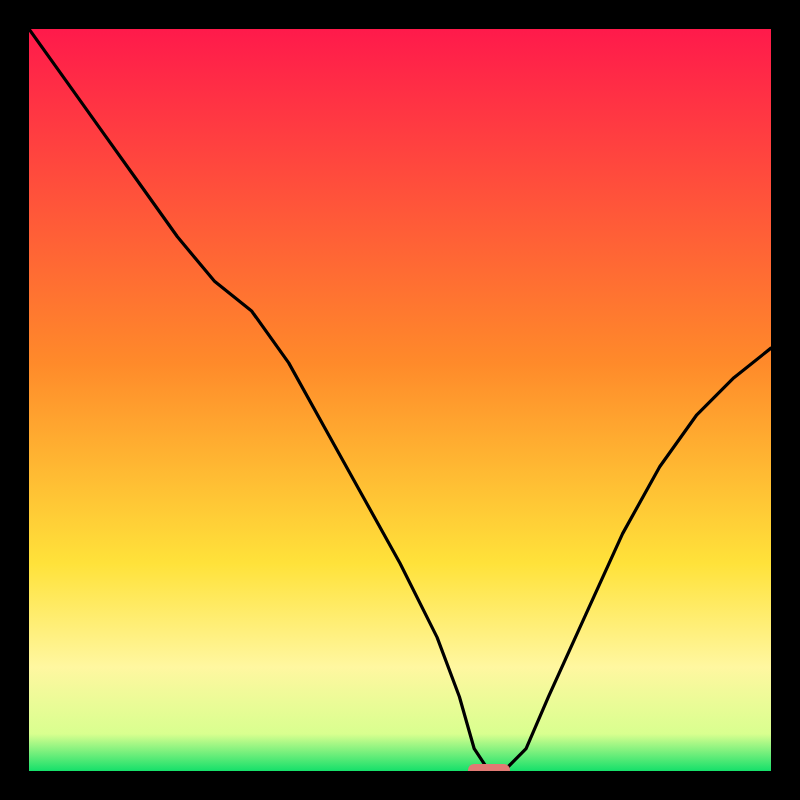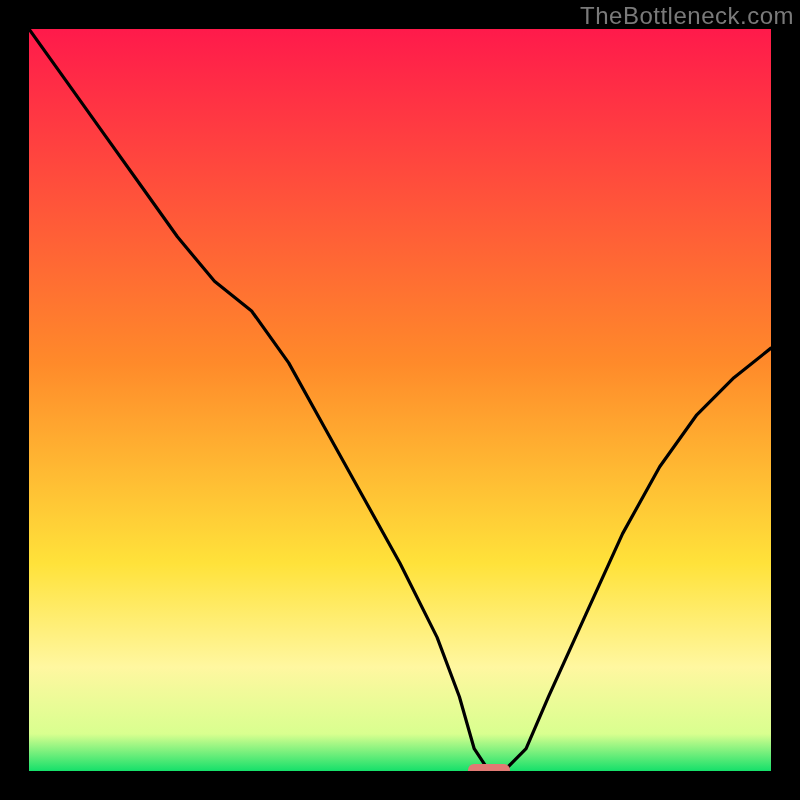--- a/index.html
+++ b/index.html
@@ -34,21 +34,20 @@
     width: 742px;
     height: 742px;
     overflow: hidden;
   }
   svg { display: block; }
 </style>
 </head>
 <body>
 
 <div class="outer">
-  <div class="watermark">TheBottleneck.com</div>
 
   <div class="plot">
     <svg id="plot-svg" width="742" height="742" viewBox="0 0 742 742" preserveAspectRatio="none">
       <defs>
         <linearGradient id="bg-grad" x1="0" y1="0" x2="0" y2="1">
           <stop id="g0" offset="0%" stop-color="#ff1a4b"></stop>
           <stop id="g1" offset="45%" stop-color="#ff8a2a"></stop>
           <stop id="g2" offset="72%" stop-color="#ffe23a"></stop>
           <stop id="g3" offset="86%" stop-color="#fff7a0"></stop>
           <stop id="g4" offset="95%" stop-color="#d9ff8f"></stop>

